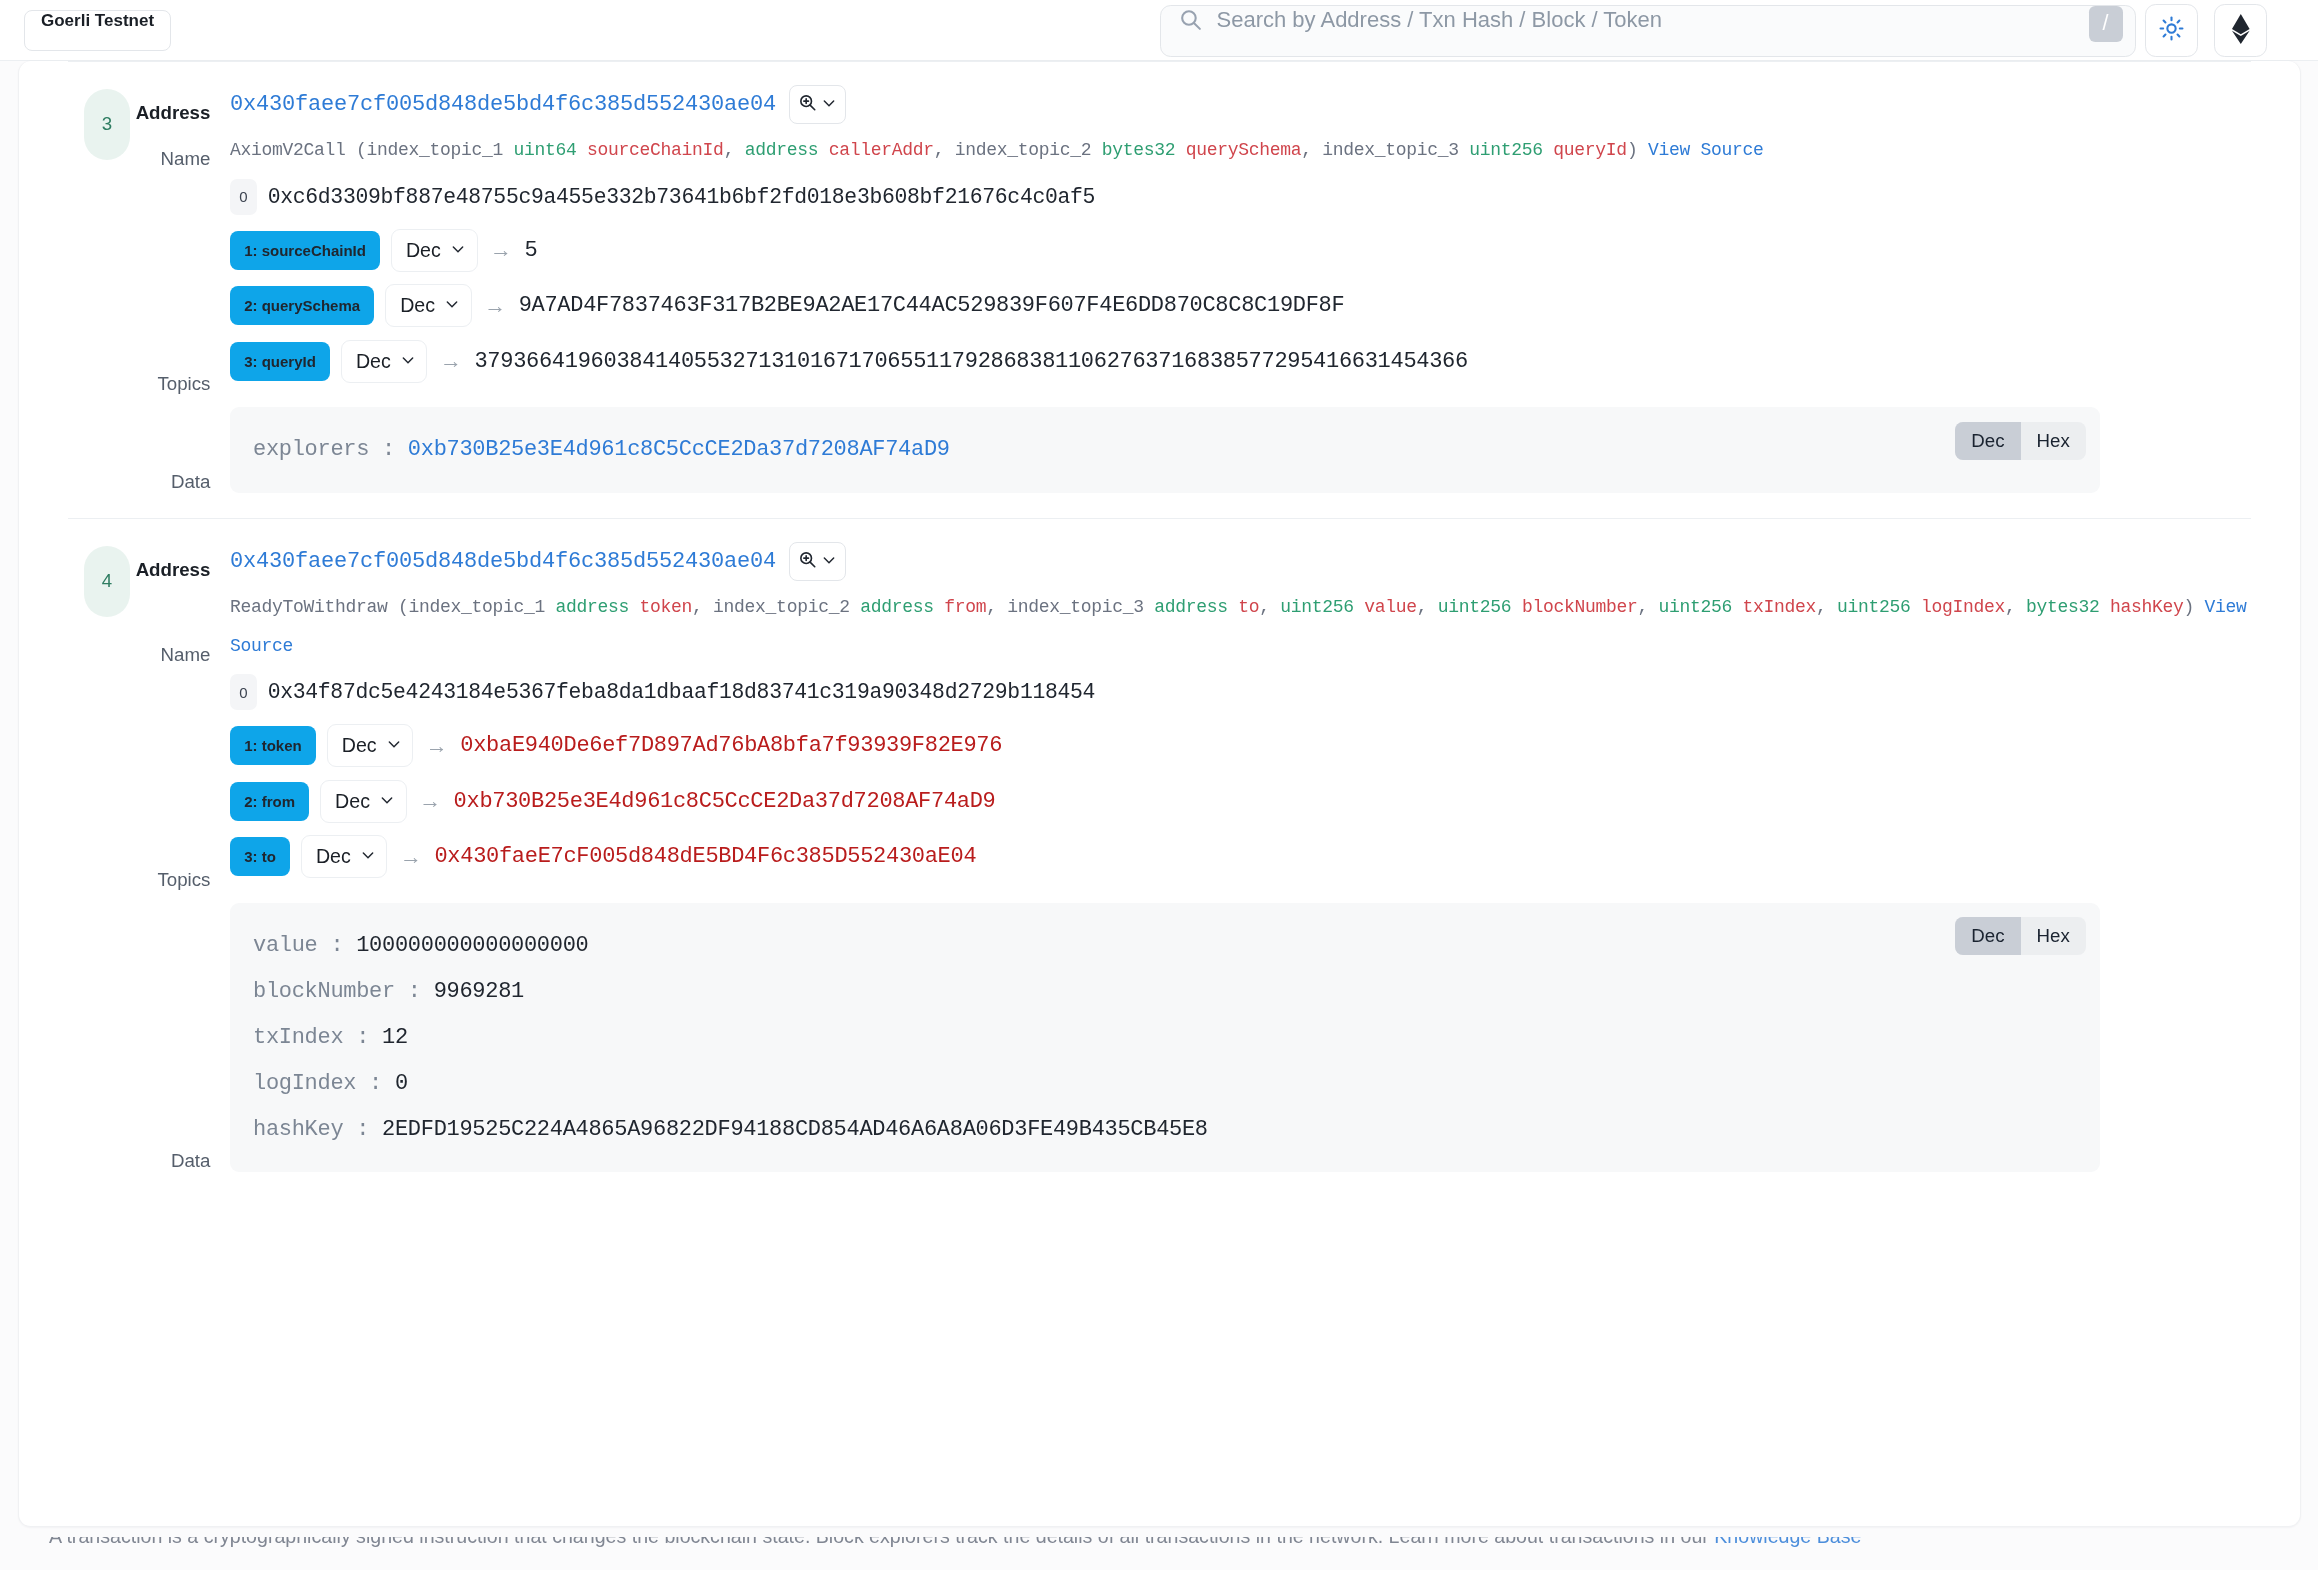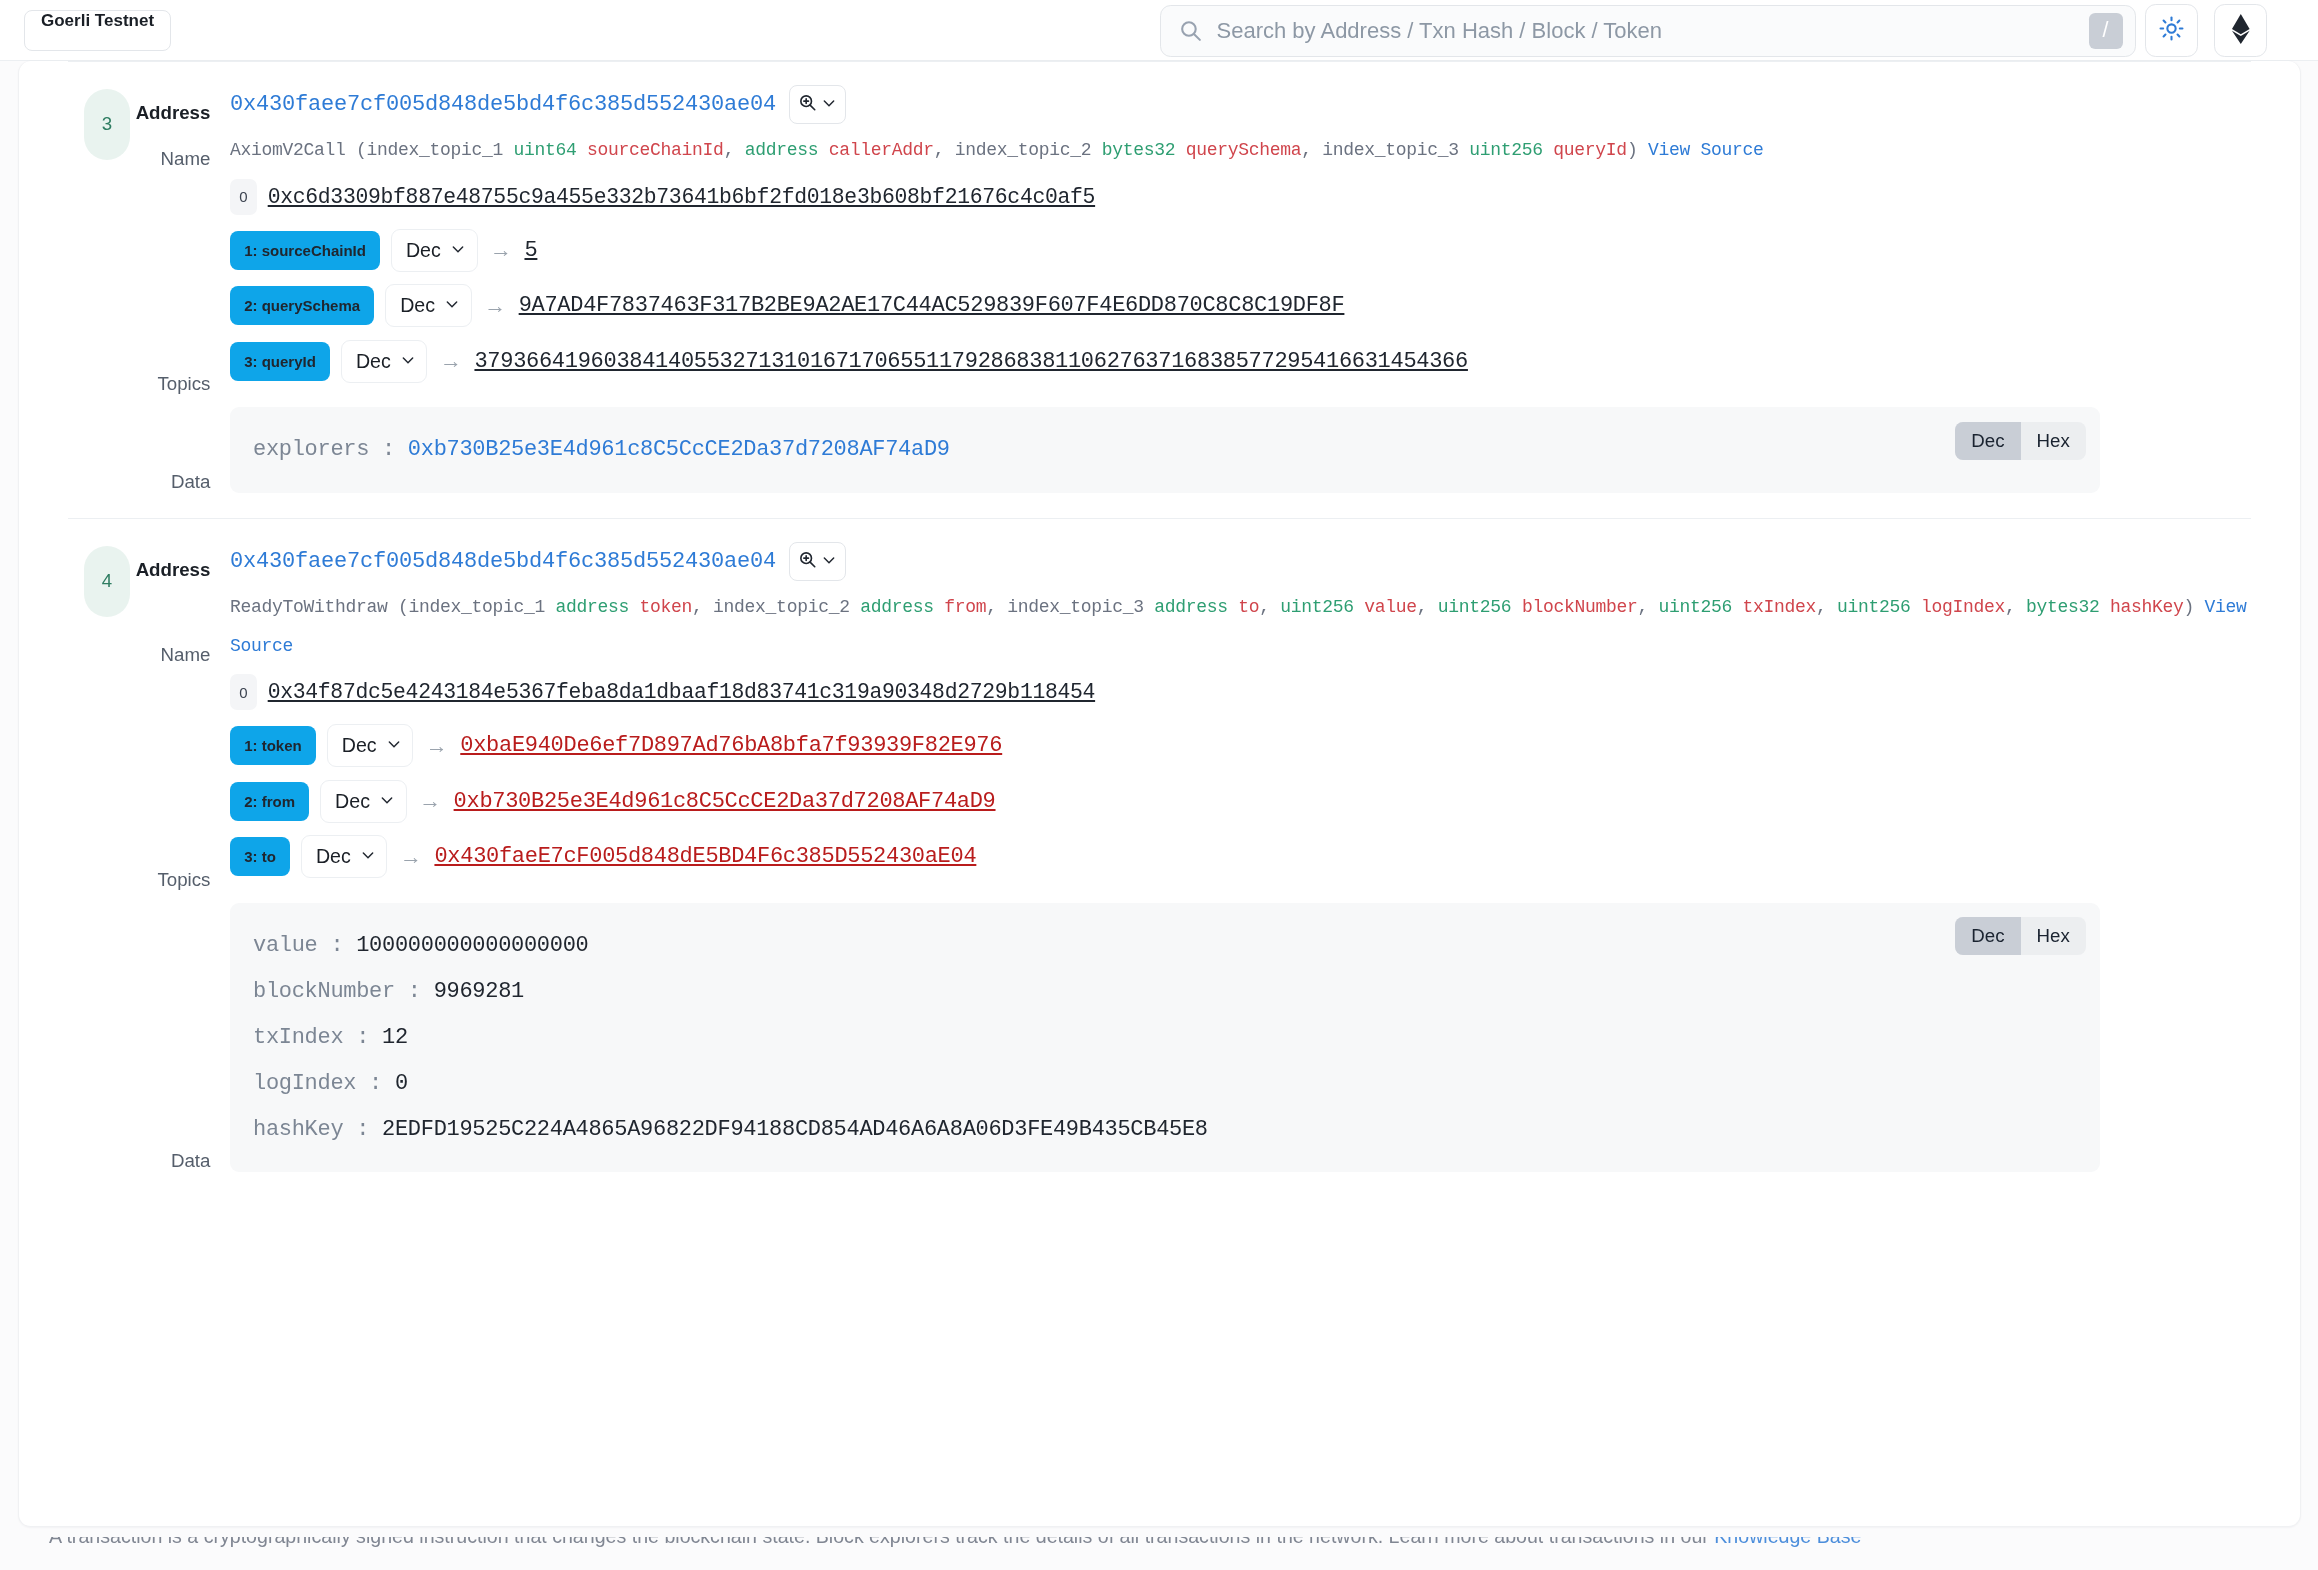--- a/index.html
+++ b/index.html
@@ -26,21 +26,21 @@
     background: #fff;
     display: flex; align-items: flex-start;
     font-size: 17px; font-weight: bold; color: #1a1f26;
     white-space: nowrap;
   }
   .search-wrap {
     position: absolute; left: 1160px; top: 4.5px;
     width: 976px; height: 52px;
     border: 0.9px solid #e3e6ea; border-radius: 10.7px;
     background: #fafbfc;
-    display: flex; align-items: center;
+    display: flex; align-items: flex-start;
   }
   .search-icon { margin-left: 16px; width: 27px; height: 27px; flex: none; display:flex; align-items:center; justify-content:center; }
   .search-input {
     flex: 1; border: none; outline: none; background: transparent;
     font-family: "Liberation Sans", sans-serif;
     font-size: 22px; color: #4b5563; padding-left: 12.5px;
   }
   .search-input::placeholder { color: #8d98a5; }
   .slash-badge {
     width: 34px; height: 36px; margin-right: 12.5px; flex: none;
@@ -129,21 +129,20 @@
     height: 43px; padding: 0 10.7px 0 14.2px;
     background: #fff; border: 0.9px solid #eceff2; border-radius: 9px;
     display: flex; align-items: center; gap: 9px; flex: none;
     font-size: 19.6px; color: #1a1f26;
   }
   .arrow { color: #9aa3ad; font-size: 22px; flex: none; padding: 0 1.8px; }
   .topic-val {
     font-family: "Liberation Mono", monospace;
     font-size: 22px; color: #20262f; letter-spacing: -0.3px;
     word-break: break-all;
-    text-decoration: underline;
   }
   .topic-val.hash { font-size: 21.4px; }
   .topic-val.link { color: #b91c1c; }
 
   .data-box {
     position: relative;
     background: #f7f8f9; border-radius: 9px;
     padding: 19.6px 23px;
     margin-top: 5.3px; margin-right: 151px;
   }

